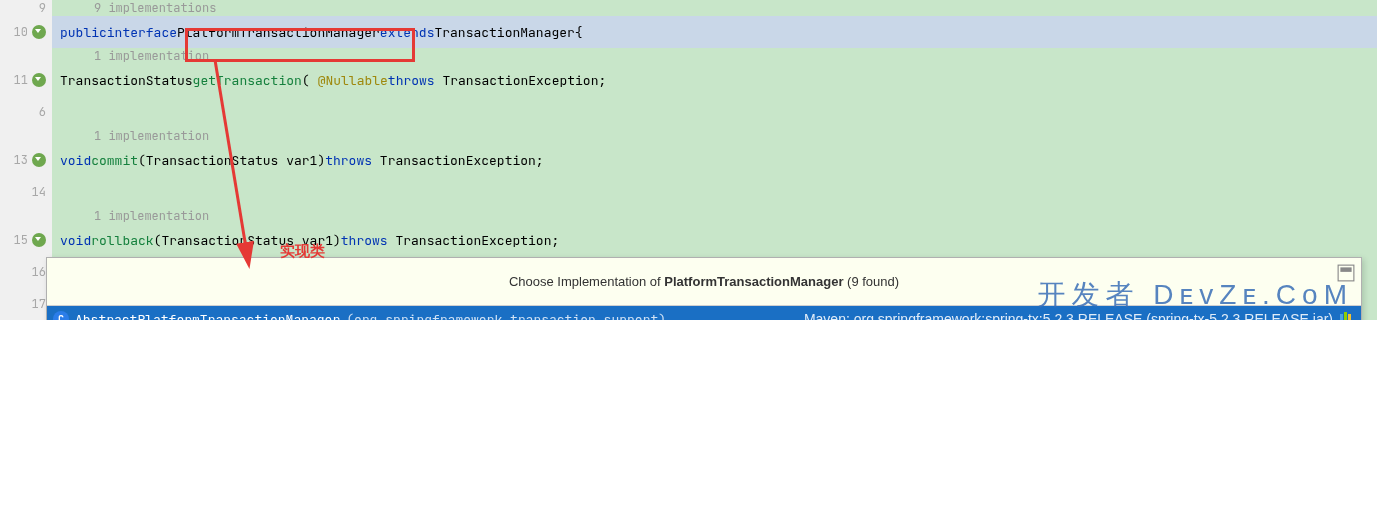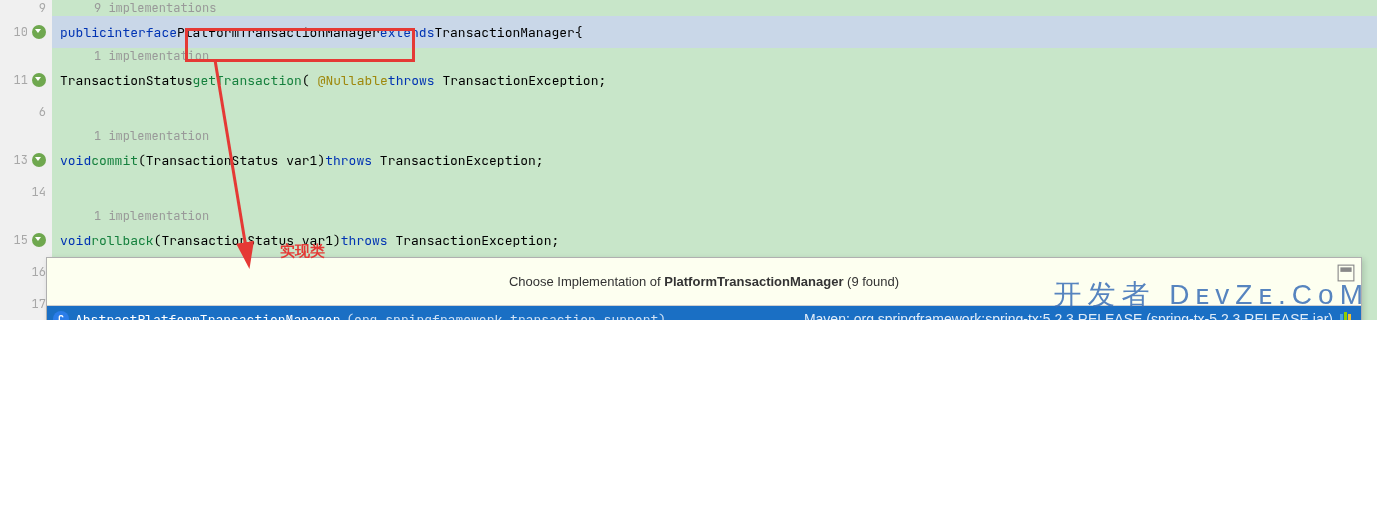--- a/index.html
+++ b/index.html
@@ -45,21 +45,21 @@
   .impl-pkg { color: #999; }
   .popup-row.sel .impl-pkg { color: #d0e2f5; }
   .impl-maven { margin-left: auto; color: #777; font-family: "Segoe UI", Arial, sans-serif; font-size: 14px; }
   .popup-row.sel .impl-maven { color: #e0ecf8; }
   .lib-icon { width: 16px; height: 14px; flex-shrink: 0; }
   .gutter-icon { width: 14px; height: 14px; border-radius: 50%; background: #6fa84f; display:inline-block; position:relative; }
   .gutter-icon::after { content:""; position:absolute; left:4px; top:3px; border-left:4px solid #fff; border-top:3px solid transparent; border-bottom:3px solid transparent; transform: rotate(90deg); }
   .red-box { position:absolute; border: 3px solid #e53935; }
   .red-arrow { position:absolute; pointer-events:none; }
   .red-label { position:absolute; color:#e53935; font-weight:700; font-family:"Microsoft YaHei","Segoe UI",sans-serif; }
-  .watermark { position:absolute; right:8px; bottom:6px; font-family:"Microsoft YaHei",sans-serif; font-size:28px; color:#3a6fb7; letter-spacing:6px; font-weight:500; opacity:0.85; }
+  .watermark { position:absolute; right:24px; bottom:6px; font-family:"Microsoft YaHei",sans-serif; font-size:28px; color:#3a6fb7; letter-spacing:6px; font-weight:500; opacity:0.85; }
 </style>
 </head>
 <body>
 
 <div class="editor-area">
   <div class="gutter">
     <div class="gutter-row line9" style="height:16px">
         <span>9</span>
       </div>
     <div class="gutter-row">

